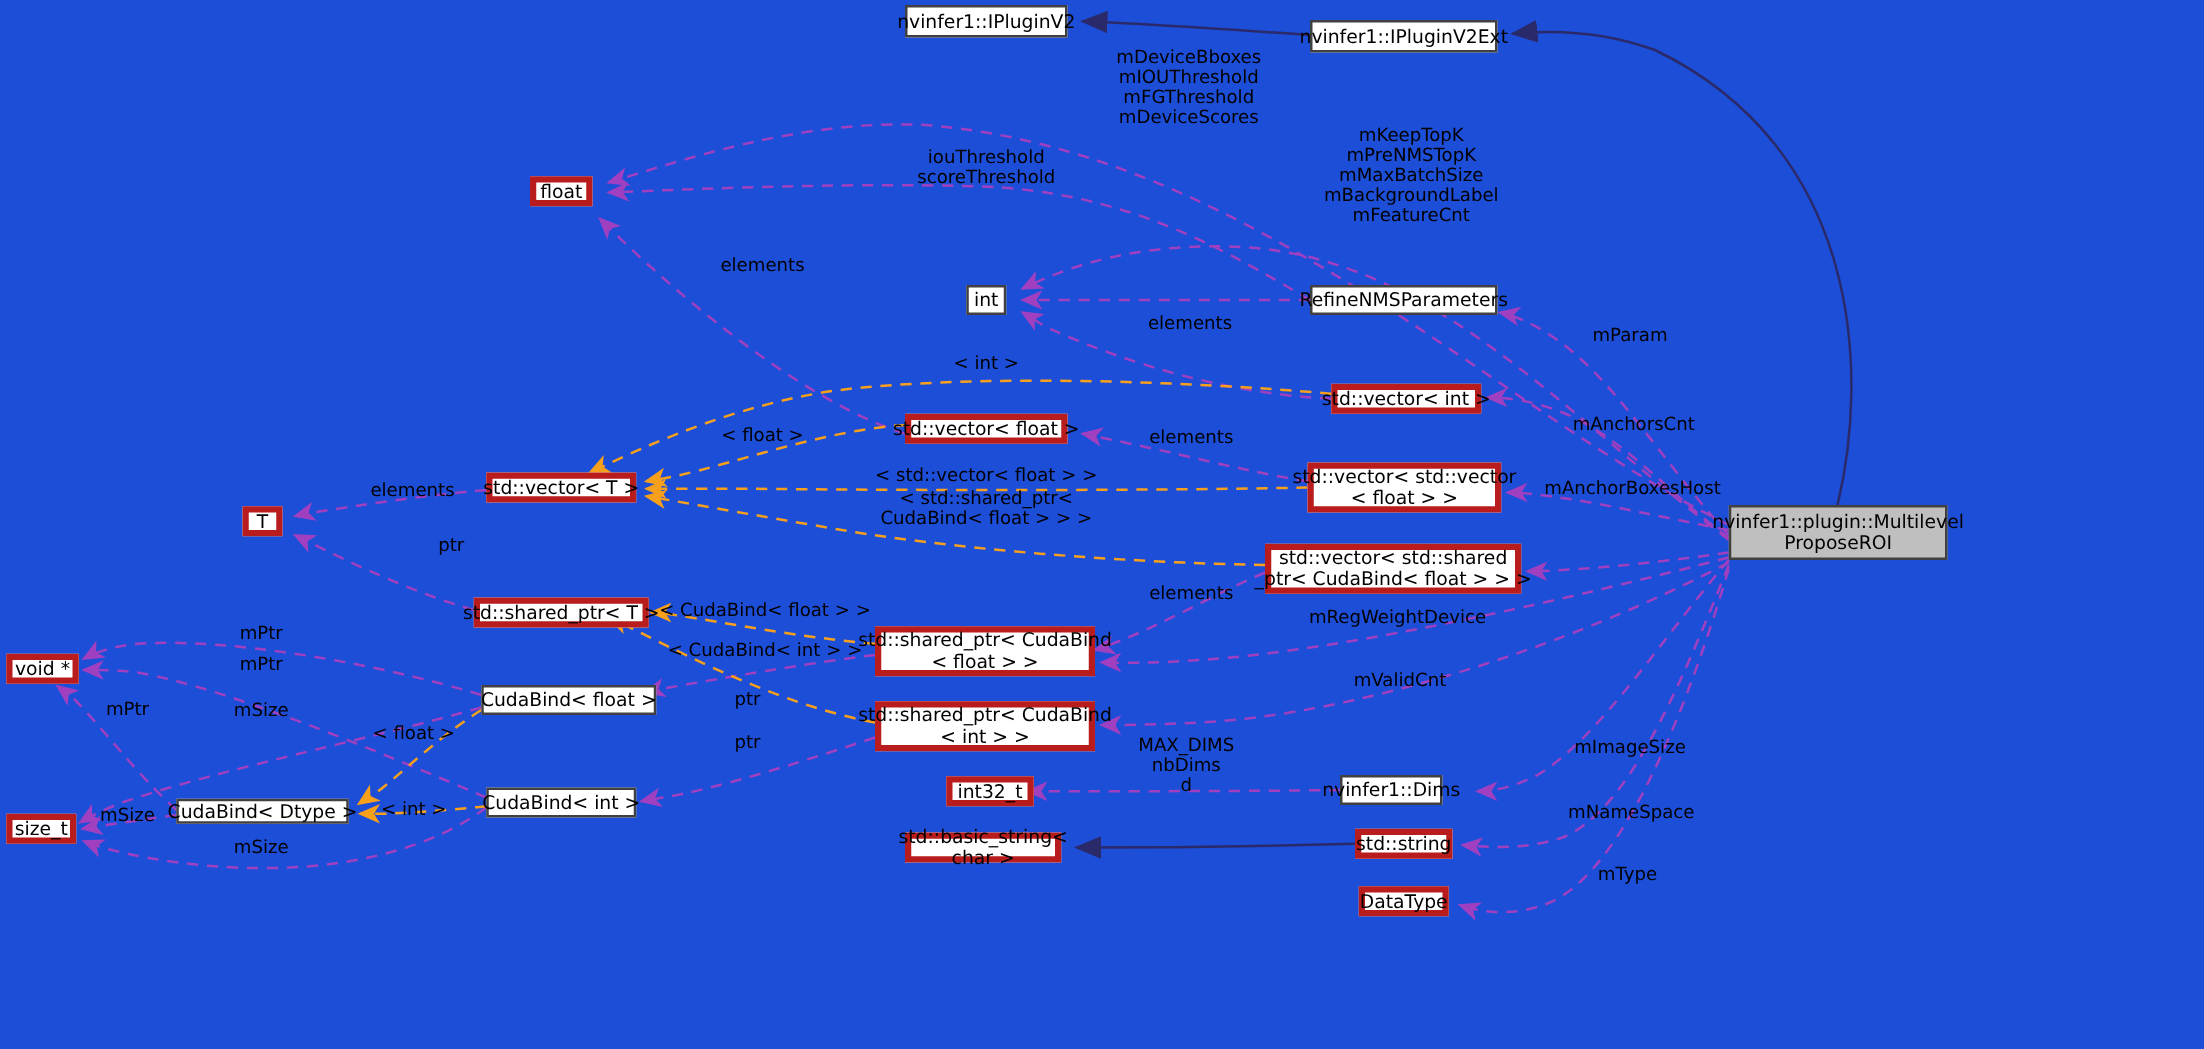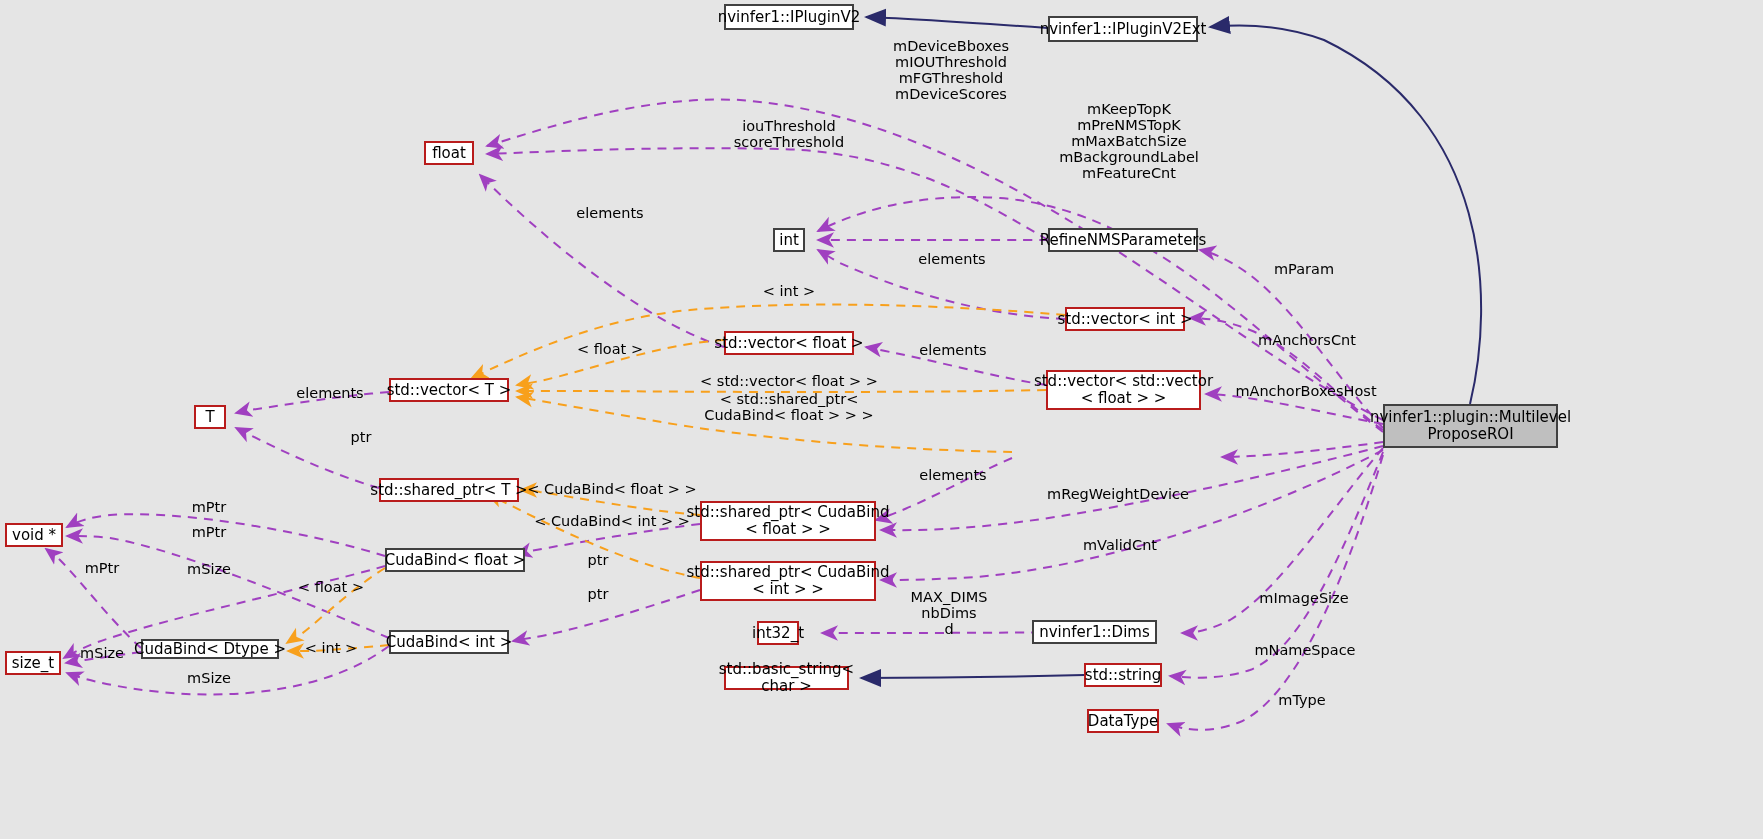--- a/index.html
+++ b/index.html
@@ -1,20 +1,20 @@
 <!DOCTYPE html>
 <html><head>
 <meta charset="utf-8">
 <style>
   html,body{margin:0;padding:0;background:#ffffff;}
   body{font-family:"DejaVu Sans","Liberation Sans",sans-serif;}
-  #stage{position:relative;width:1763px;height:839px;background:#e5e5e5;overflow:hidden;}
+  #stage{position:relative;width:1763px;height:839px;background:#1d4ed8;overflow:hidden;}
   svg#edges{position:absolute;left:0;top:0;width:1763px;height:839px;}
   .node{position:absolute;box-sizing:border-box;display:flex;align-items:center;justify-content:center;
-        text-align:center;background:#ffffff;border:2px solid #b91c1c;color:#000;
+        text-align:center;background:#ffffff;border:5px solid #b91c1c;color:#000;
         font-size:15px;line-height:17px;padding:2px 6px;white-space:pre;}
   .node.strong{border:2px solid #404040;}
   .node.target{background:#bfbfbf;border:2px solid #404040;}
   .elabel{position:absolute;font-size:14.5px;line-height:16px;color:#000;text-align:center;white-space:pre;}
   .elabel.c{transform:translateX(-50%);}
 </style>
 </head>
 <body>
 
 <div id="stage">
@@ -85,29 +85,31 @@
   <div class="node strong" style="left:1048px;top:16px;width:150px;height:26px">nvinfer1::IPluginV2Ext</div>
   <div class="node" style="left:424px;top:141px;width:50px;height:24px">float</div>
   <div class="node strong" style="left:773px;top:228px;width:32px;height:24px">int</div>
   <div class="node strong" style="left:1048px;top:228px;width:150px;height:24px">RefineNMSParameters</div>
   <div class="node" style="left:1065px;top:307px;width:120px;height:24px">std::vector&lt; int &gt;</div>
   <div class="node" style="left:724px;top:331px;width:130px;height:24px">std::vector&lt; float &gt;</div>
   <div class="node" style="left:389px;top:378px;width:120px;height:24px">std::vector&lt; T &gt;</div>
   <div class="node" style="left:1046px;top:370px;width:155px;height:40px">std::vector&lt; std::vector
 &lt; float &gt; &gt;</div>
   <div class="node" style="left:194px;top:405px;width:32px;height:24px">T</div>
+  <div class="node" style="left:1012px;top:435px;width:205px;height:40px">std::vector&lt; std::shared
+_ptr&lt; CudaBind&lt; float &gt; &gt; &gt;</div>
   <div class="node" style="left:379px;top:478px;width:140px;height:24px">std::shared_ptr&lt; T &gt;</div>
   <div class="node" style="left:700px;top:501px;width:176px;height:40px">std::shared_ptr&lt; CudaBind
 &lt; float &gt; &gt;</div>
   <div class="node" style="left:5px;top:523px;width:58px;height:24px">void *</div>
   <div class="node strong" style="left:385px;top:548px;width:140px;height:24px">CudaBind&lt; float &gt;</div>
   <div class="node" style="left:700px;top:561px;width:176px;height:40px">std::shared_ptr&lt; CudaBind
 &lt; int &gt; &gt;</div>
-  <div class="node" style="left:757px;top:621px;width:42px;height:24px">int32_t</div>
-  <div class="node strong" style="left:1032px;top:620px;width:125px;height:24px">nvinfer1::Dims</div>
+  <div class="node" style="left:757px;top:621px;width:70px;height:24px">int32_t</div>
+  <div class="node strong" style="left:1072px;top:620px;width:82px;height:24px">nvinfer1::Dims</div>
   <div class="node strong" style="left:141px;top:639px;width:138px;height:20px">CudaBind&lt; Dtype &gt;</div>
   <div class="node strong" style="left:389px;top:630px;width:120px;height:24px">CudaBind&lt; int &gt;</div>
   <div class="node" style="left:5px;top:651px;width:56px;height:24px">size_t</div>
   <div class="node" style="left:724px;top:666px;width:125px;height:24px">std::basic_string&lt;
 char &gt;</div>
   <div class="node" style="left:1084px;top:663px;width:78px;height:24px">std::string</div>
   <div class="node" style="left:1087px;top:709px;width:72px;height:24px">DataType</div>
   <div class="node target" style="left:1383px;top:404px;width:175px;height:44px">nvinfer1::plugin::Multilevel
 ProposeROI</div>
 

